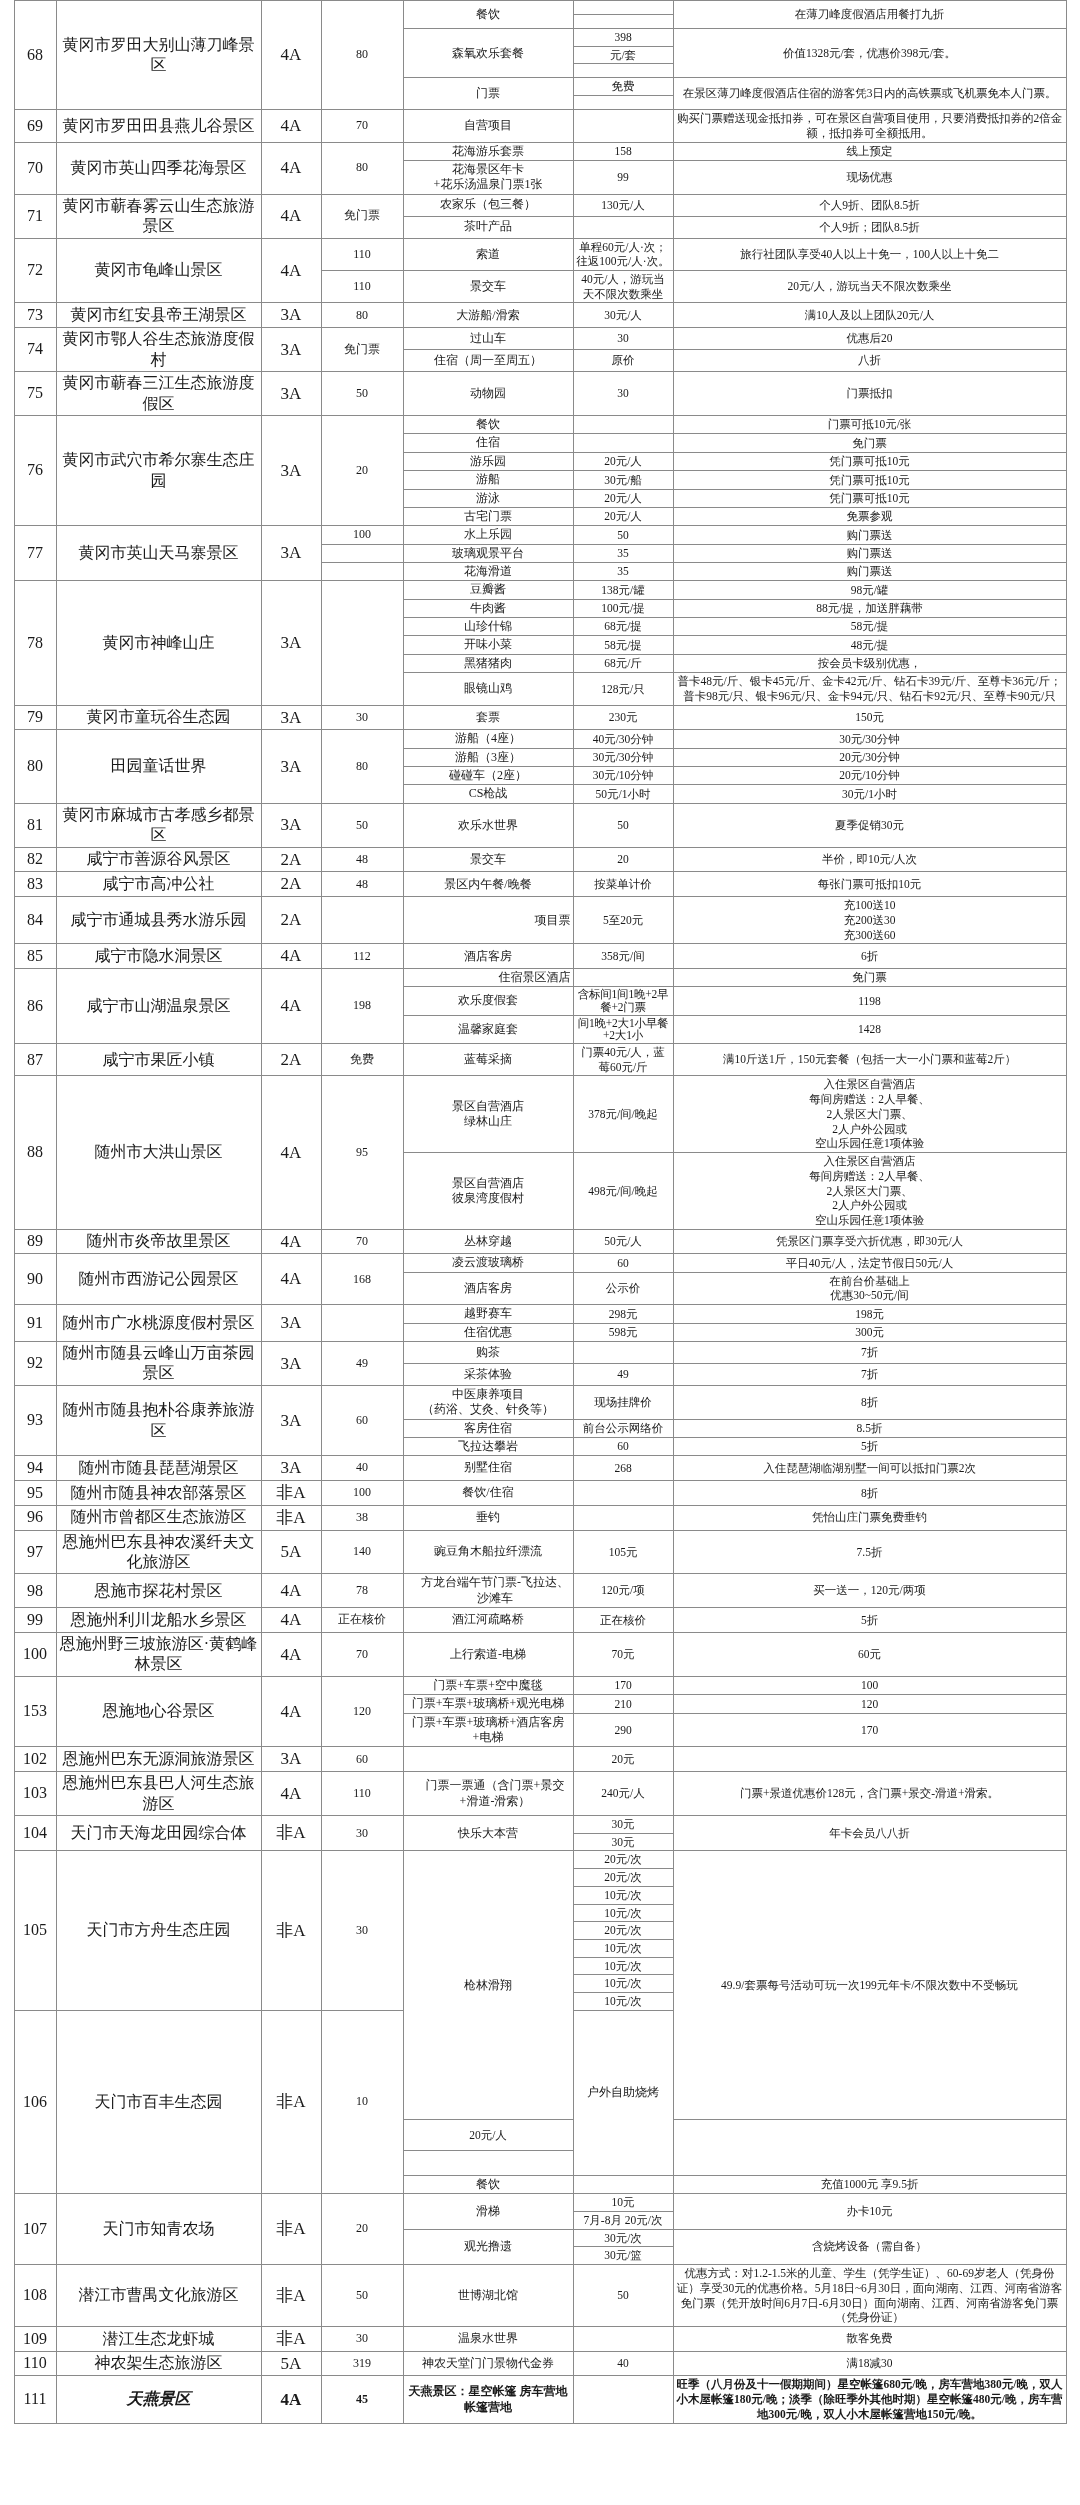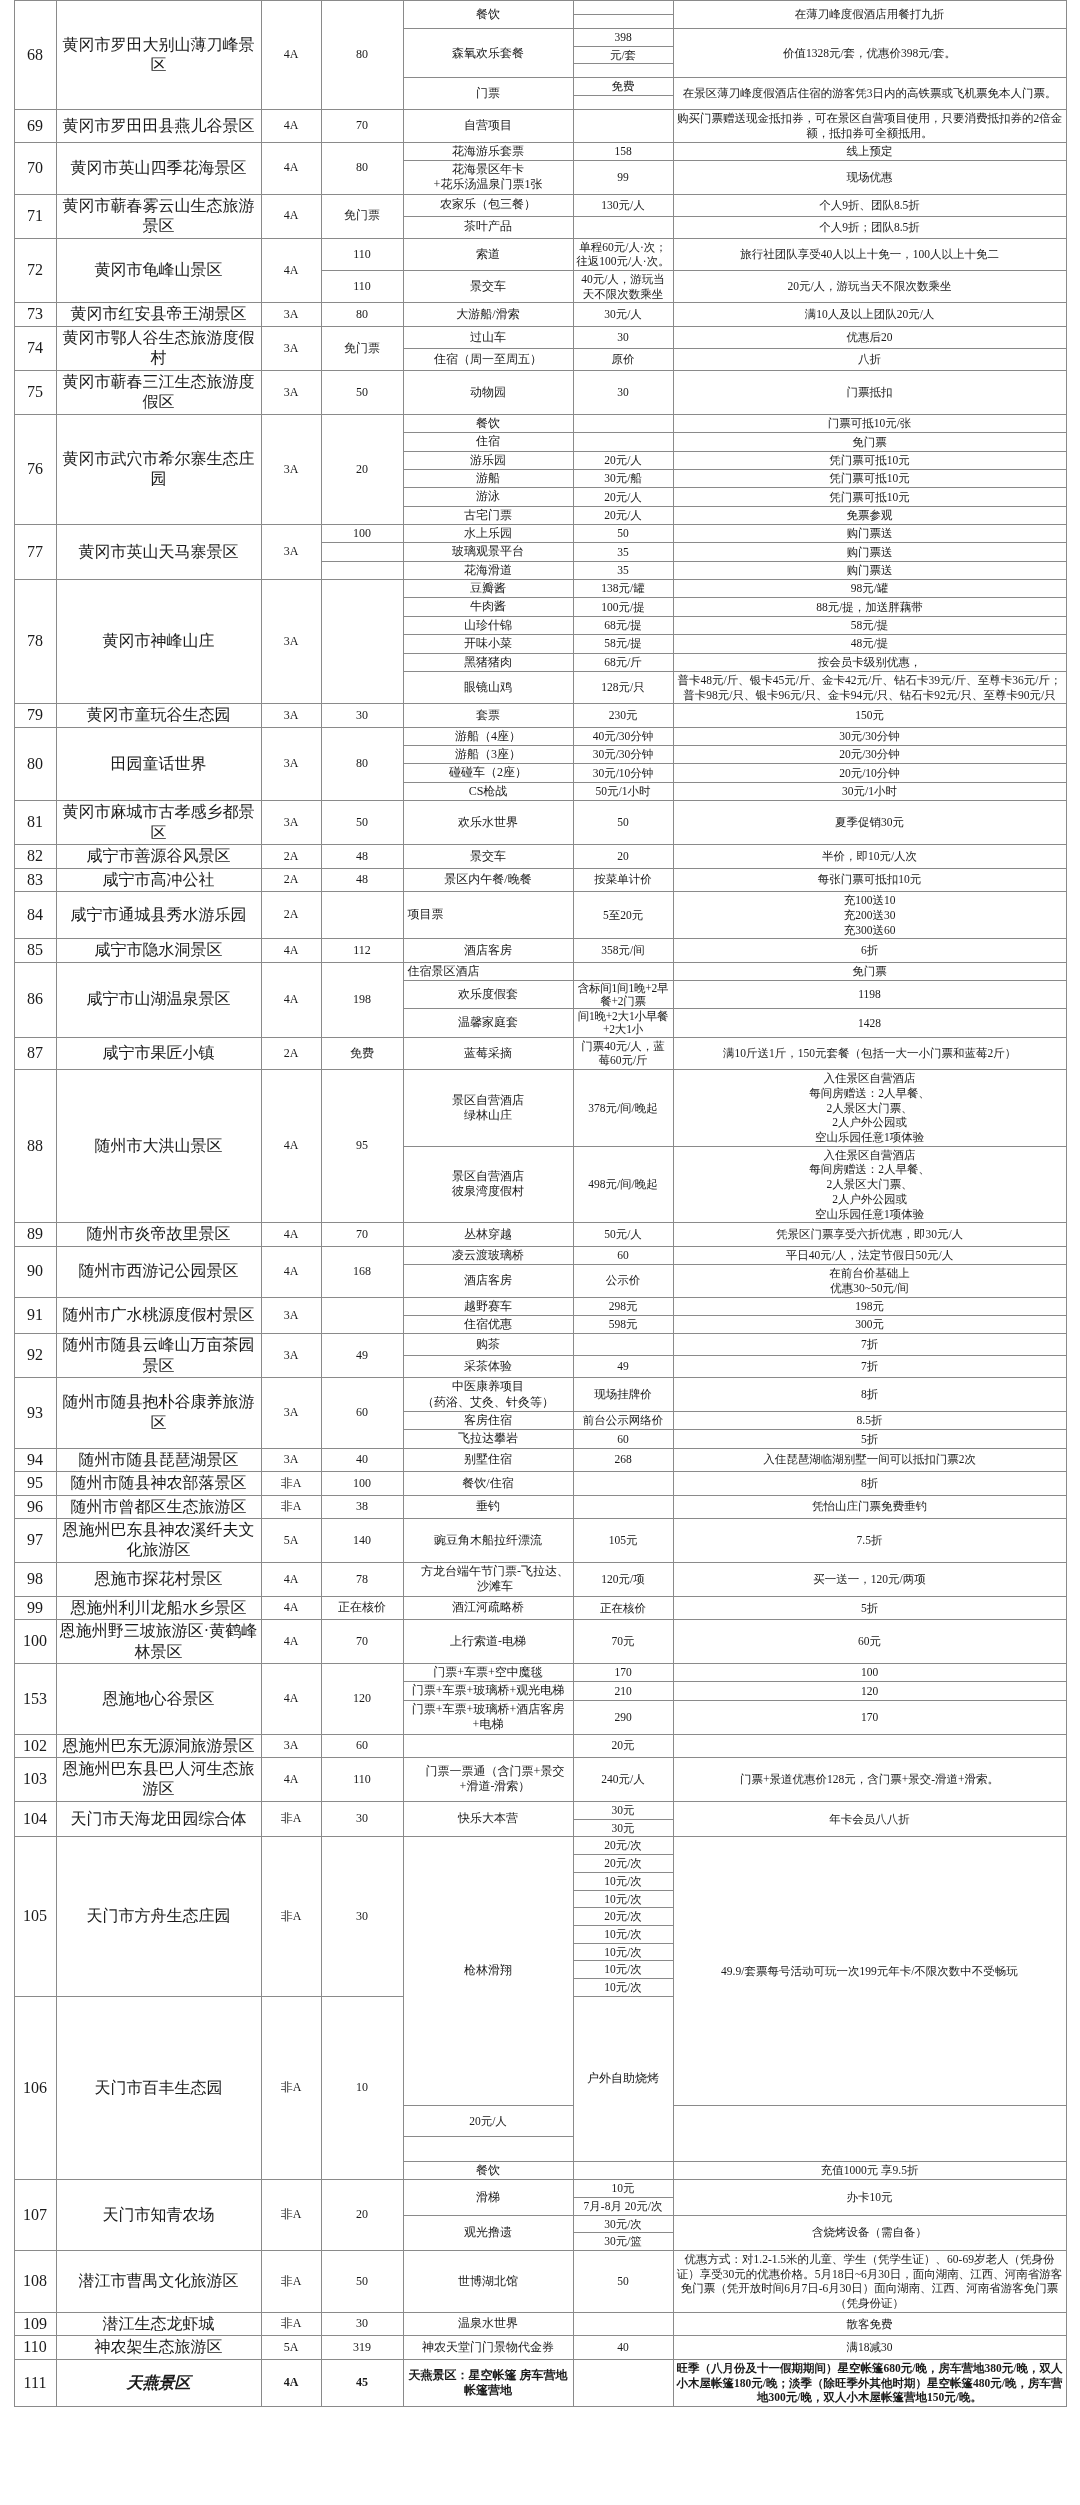--- a/index.html
+++ b/index.html
@@ -29,29 +29,29 @@
   col.c-no{width:42px;}
   col.c-name{width:205px;}
   col.c-level{width:60px;}
   col.c-price{width:82px;}
   col.c-item{width:170px;}
   col.c-std{width:100px;}
   col.c-discount{width:393px;}
 
   td.no{font-size:16px;}
   td.name{font-size:16px;}
-  td.level{font-size:12px;}
+  td.level{font-size:17px;}
   td.price{font-size:12px;}
   td.item{font-size:12px;}
   td.std{font-size:11.5px;}
   td.disc{font-size:11.5px;padding-left:3px;padding-right:3px;}
   .tiny{font-size:7.5px;line-height:1.1;letter-spacing:-0.2px;}
   .sm{font-size:10px;padding-left:16px;}
   .bold{font-weight:bold;}
-  .lefty{text-align:left;padding-left:4px;}
+  .lefty{text-align:right;padding-left:4px;}
   .big{font-size:14px;font-weight:bold;font-style:italic;}
   .med{font-size:12.5px;}
   tr{height:14px;}
 </style>
 </head>
 <body>
 
 <div id="sheet">
   <table>
     <colgroup>

